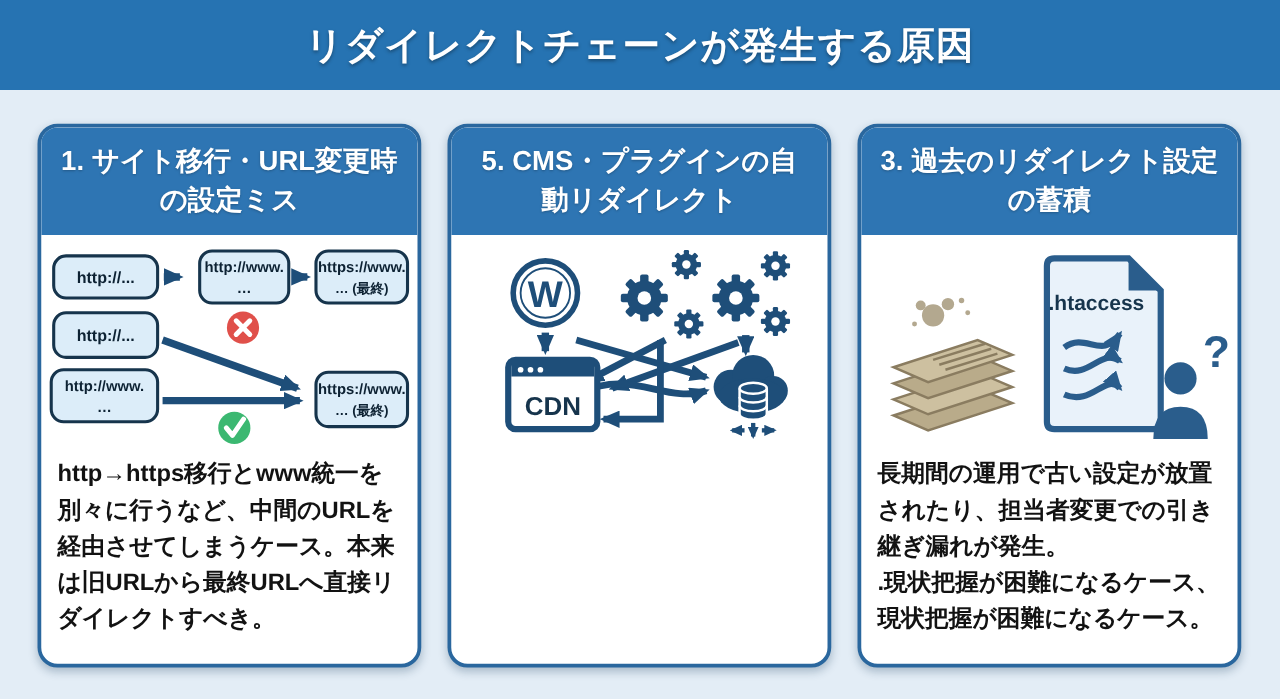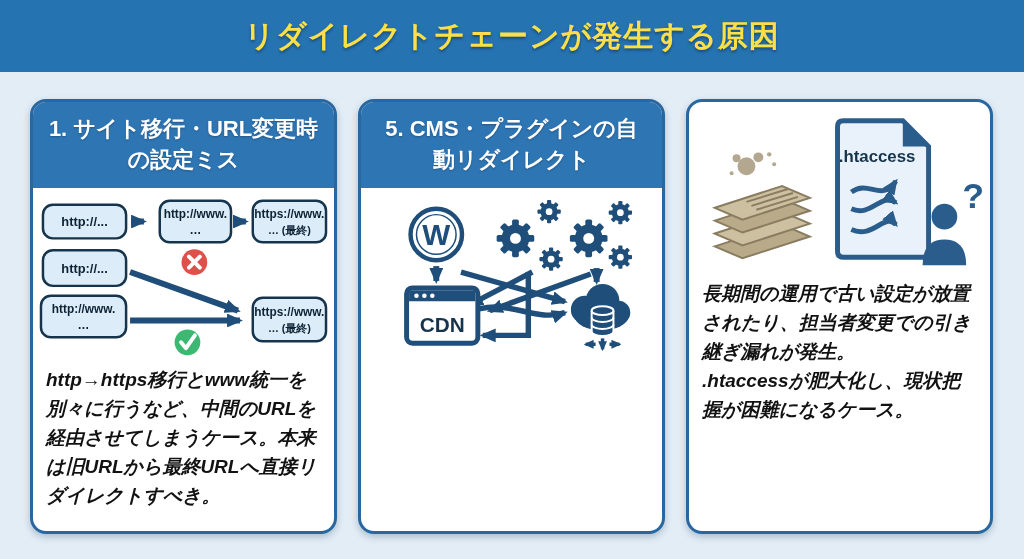--- a/index.html
+++ b/index.html
@@ -9,21 +9,21 @@
     background:#e3edf6;
     font-family:"Liberation Sans","DejaVu Sans",sans-serif;
     overflow:hidden;
   }
   .header {
     position:absolute; top:0; left:0; width:1024px; height:72px;
     background:#2673b2;
     display:flex; align-items:center; justify-content:center;
   }
   .header-title {
-    color:#fde047; font-size:30px; font-weight:bold; letter-spacing:1px;
+    color:#ffffff; font-size:30px; font-weight:bold; letter-spacing:1px;
     text-shadow:0 2px 3px rgba(0,0,0,.35);
   }
   .cards {
     position:absolute; top:99px; left:30px; width:964px;
     display:flex; gap:21px;
   }
   .card {
     width:307px; height:435px; background:#ffffff;
     border:3px solid #2a679e; border-radius:16px;
     overflow:hidden;
@@ -37,21 +37,21 @@
     padding:6px 14px;
     text-shadow:0 1px 2px rgba(0,0,0,.25);
   }
   .card-figure {
     height:172px; padding:2px 6px 0; display:flex;
     align-items:center; justify-content:flex-start;
   }
   .card-figure svg { width:100%; height:100%; }
   .card-body {
     padding:6px 13px 0; font-size:19px; font-weight:bold; color:#121212;
-    line-height:1.52; white-space:pre-line;font-style:italic;
+    line-height:1.52; white-space:pre-line;
   }
   svg text { font-family:"Liberation Sans","DejaVu Sans",sans-serif; }
 </style>
 </head>
 <body>
 
 <div class="header">
   <div class="header-title">リダイレクトチェーンが発生する原因</div>
 </div>
 
@@ -190,20 +190,21 @@
           <path d="M227,133 a11,4.5 0 0 0 22,0" fill="none" stroke="#fff" stroke-width="2"></path>
           <line x1="238" y1="147" x2="238" y2="158" stroke="#1e4e79" stroke-width="3.5" marker-end="url(#ah2s)"></line>
           <line x1="231" y1="153" x2="221" y2="153" stroke="#1e4e79" stroke-width="3.5" marker-end="url(#ah2s)"></line>
           <line x1="245" y1="153" x2="255" y2="153" stroke="#1e4e79" stroke-width="3.5" marker-end="url(#ah2s)"></line>
         </g>
       </svg>
     </div>
   </div>
 
   <div class="card">
+    <div class="card-title">3. 過去のリダイレクト設定の蓄積</div>
     <div class="card-figure">
       <svg viewBox="0 0 292 166">
         <defs>
           <marker id="ah3" markerUnits="userSpaceOnUse" markerWidth="16" markerHeight="14" refX="13" refY="7" orient="auto">
             <path d="M0,0 L16,7 L0,14 Z" fill="#2a5d8c"></path>
           </marker>
         </defs>
 
         <g fill="#b3a88f">
           <circle cx="52" cy="60" r="9"></circle>
@@ -234,16 +235,16 @@
         </g>
 
         <g fill="#2a5d8c">
           <circle cx="252" cy="111" r="13"></circle>
           <path d="M230,160 q0,-26 22,-26 q22,0 22,26 Z"></path>
         </g>
         <text x="281" y="102" text-anchor="middle" font-size="36" font-weight="bold" fill="#2a5d8c">?</text>
       </svg>
     </div>
     <div class="card-body">長期間の運用で古い設定が放置されたり、担当者変更での引き継ぎ漏れが発生。
-.htaccessが肥大化し、現状把握が困難になるケース。</div>
+.現状把握が困難になるケース、現状把握が困難になるケース。</div>
   </div>
 
 </div>
 
 </body></html>

